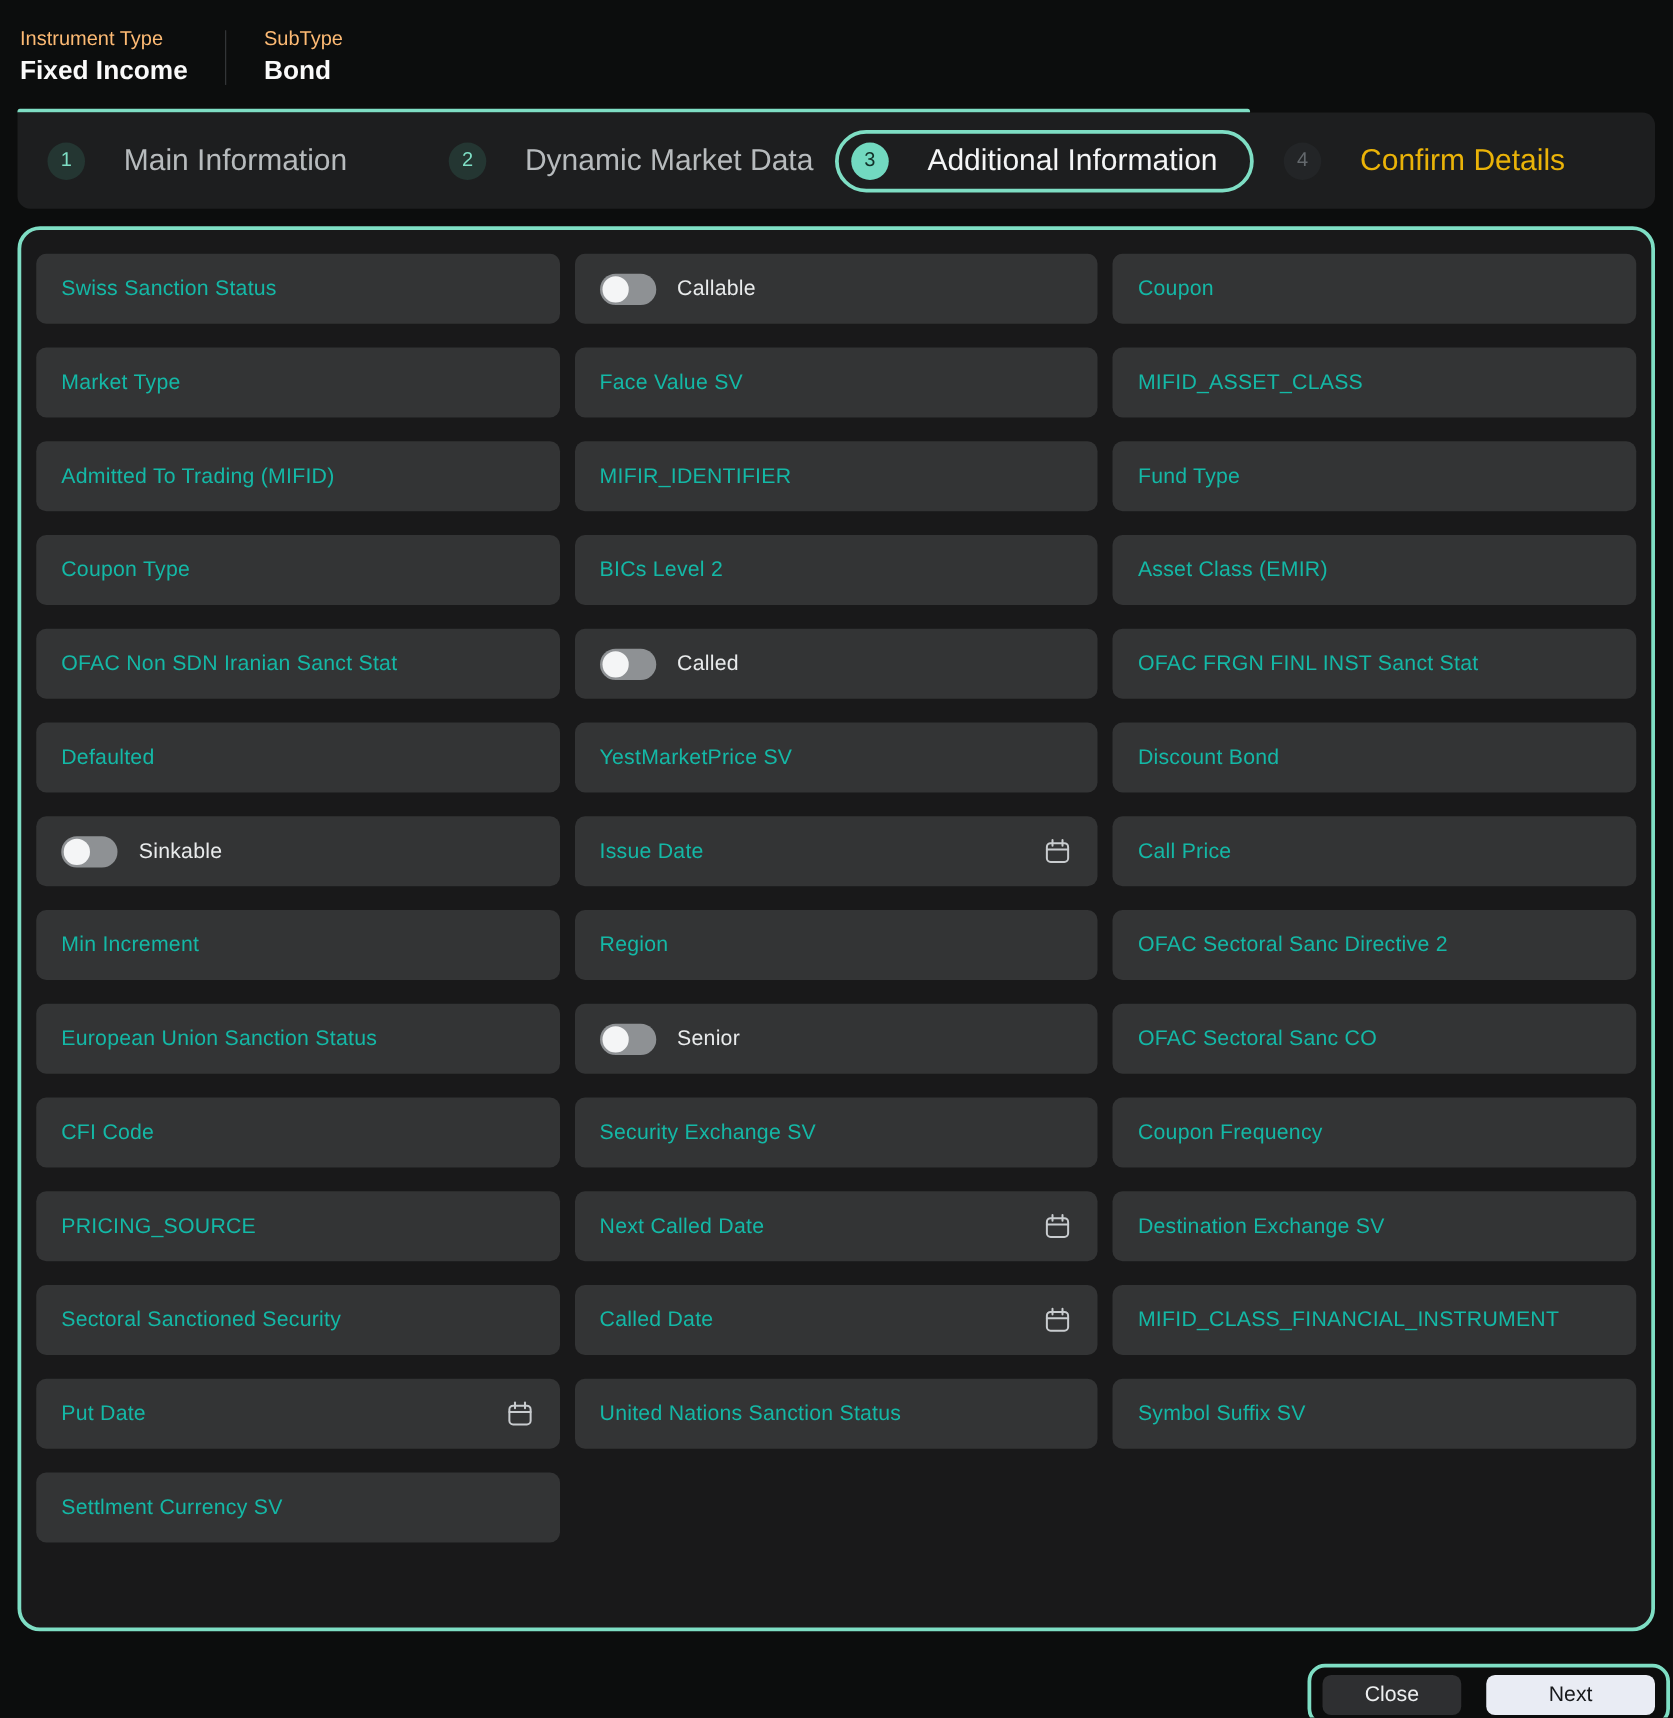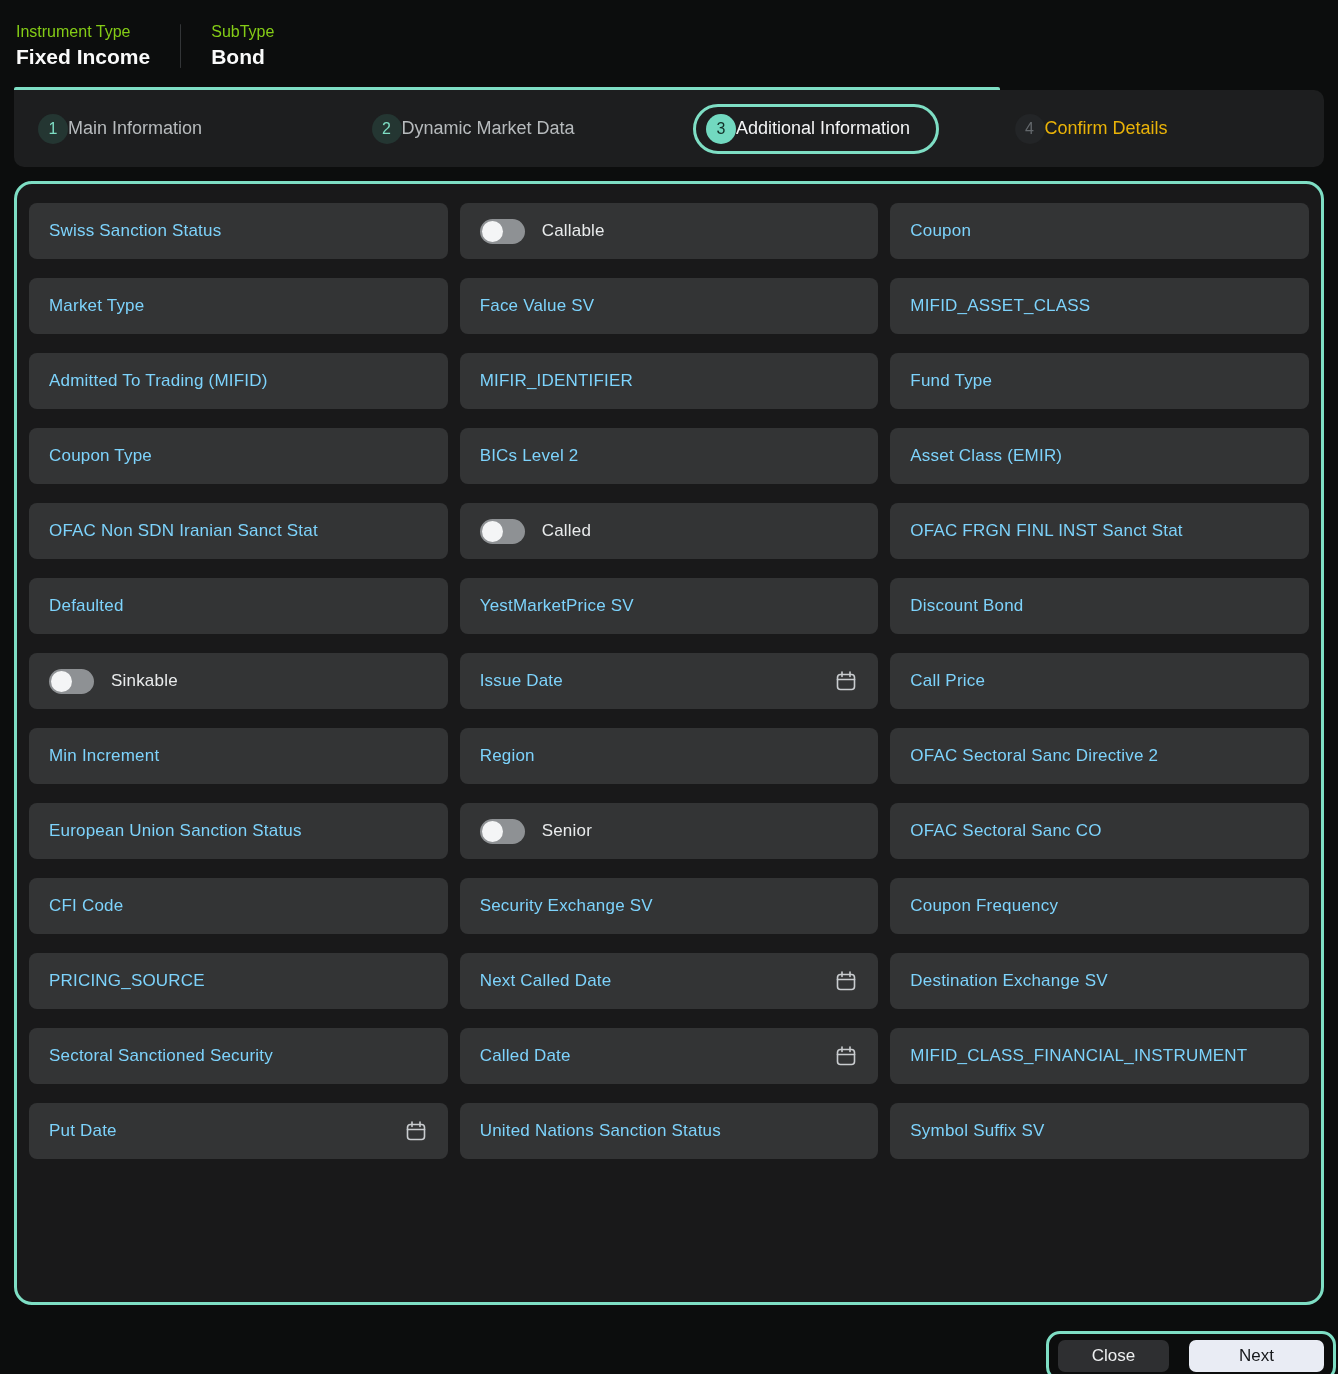--- a/index.html
+++ b/index.html
@@ -7,40 +7,40 @@
     width: 1338px; height: 1374px;
     background: #0c0d0d;
     font-family: "Liberation Sans", "DejaVu Sans", sans-serif;
     overflow: hidden;
     color: #e8e8e8;
   }
 
   
   .header { display: flex; align-items: flex-start; padding: 22px 16px 0 16px; }
   .hgroup { display: flex; flex-direction: column; }
-  .hlabel { font-size: 16px; color: #84cc16; line-height: 20px; }
+  .hlabel { font-size: 16px; color: #fdba74; line-height: 20px; }
   .hvalue { font-size: 21px; font-weight: bold; color: #fafafa; line-height: 26px; margin-top: 2px; }
   .hdivider { width: 1px; height: 44px; background: #333537; margin: 2px 30px 0 30px; border-radius: 1px; }
 
   .accent-line { margin: 17px 0 0 14px; width: 986px; height: 3px; background: #7edec4; border-radius: 2px 2px 0 0; }
 
   
   .stepper {
     margin: 0 14px; height: 77px;
     background: #1d1e1f;
     border-radius: 0 10px 10px 10px;
     display: flex; align-items: center;
   }
   .step { flex: 1; display: flex; align-items: center; padding-left: 24px; }
   .step-circle {
     width: 30px; height: 30px; border-radius: 50%;
     display: flex; align-items: center; justify-content: center;
     font-size: 16px; flex: none;
   }
-  .step-label { margin-left: 0; font-size: 18px; white-space: nowrap; }
+  .step-label { margin-left: 31px; font-size: 24px; white-space: nowrap; }
 
   .step.done .step-circle { background: #243632; color: #7edec4; }
   .step.done .step-label { color: #b7bbbd; }
 
   .step.upcoming .step-circle { background: #232527; color: #63686c; }
   .step.upcoming .step-label { color: #eab308; }
 
   .step.active { padding-left: 0; }
   .step-pill {
     display: flex; align-items: center;
@@ -64,21 +64,21 @@
     display: grid;
     grid-template-columns: repeat(3, 1fr);
     gap: 19px 12px;
   }
   .cell {
     height: 56px; background: #333435; border-radius: 8px;
     display: flex; align-items: center;
     padding: 0 20px;
     cursor: pointer;
   }
-  .cell .flabel { font-size: 17px; color: #7dd3fc; letter-spacing: 0.2px; }
+  .cell .flabel { font-size: 17px; color: #14b8a6; letter-spacing: 0.2px; }
   .cell.date { justify-content: space-between; }
   .cal-icon { width: 24px; height: 24px; flex: none; display: block; }
 
   .toggle-track {
     width: 45px; height: 25px; border-radius: 13px;
     background: #8e9194; position: relative; flex: none;
   }
   .toggle-knob {
     position: absolute; left: 2px; top: 2px;
     width: 21px; height: 21px; border-radius: 50%;
@@ -297,20 +297,23 @@
             <line x1="3.5" y1="10.5" x2="20.5" y2="10.5"></line>
           </svg>
         </span>
       </div>
       <div class="cell text">
         <span class="flabel">United Nations Sanction Status</span>
       </div>
       <div class="cell text">
         <span class="flabel">Symbol Suffix SV</span>
       </div>
+      <div class="cell text">
+        <span class="flabel">Settlment Currency SV</span>
+      </div>
     </div>
 </div>
 
 <div class="footer">
   <div class="btn-group">
     <button class="btn close">Close</button>
     <button class="btn next">Next</button>
   </div>
 </div>
 

